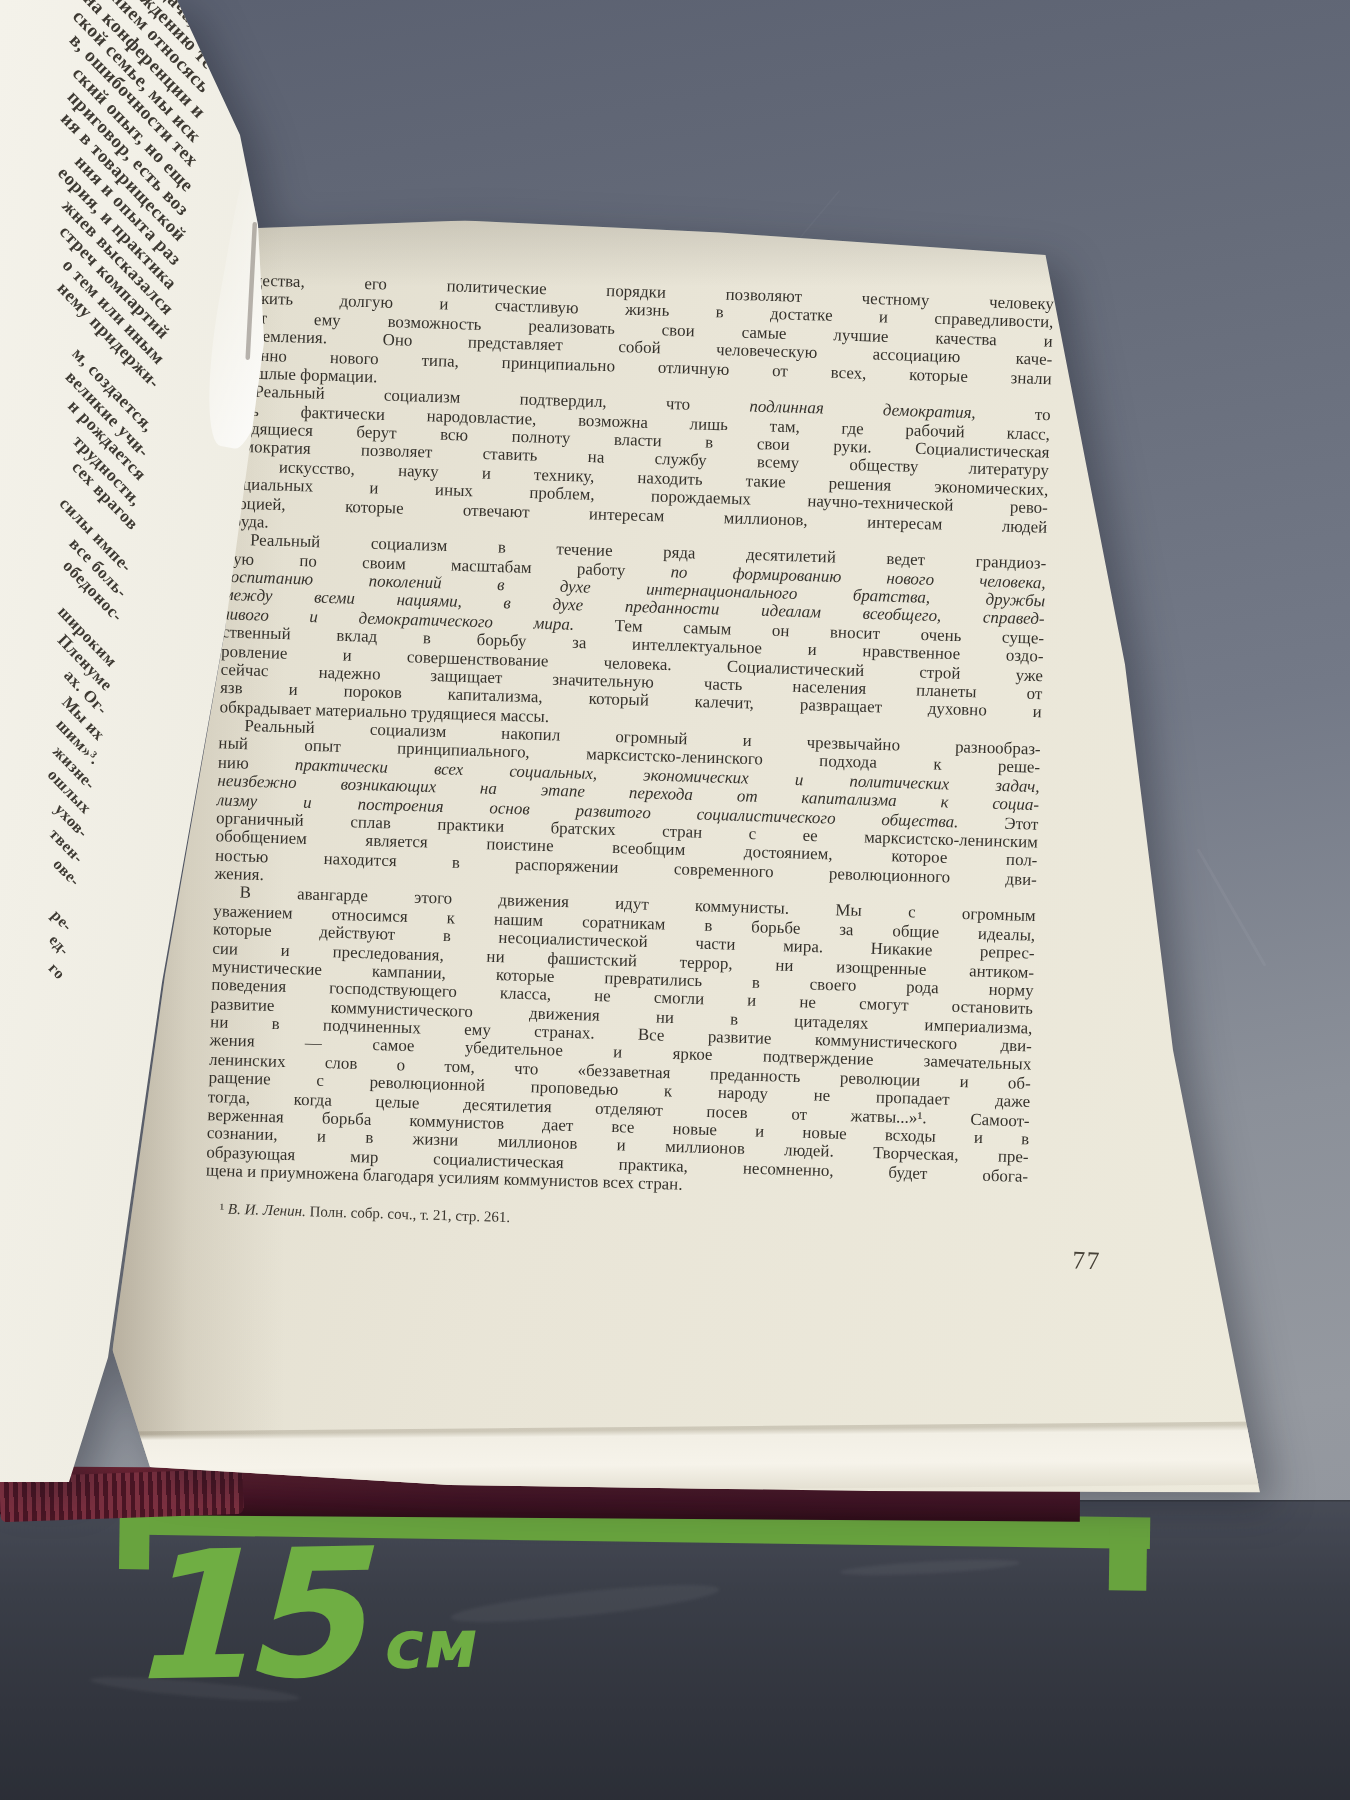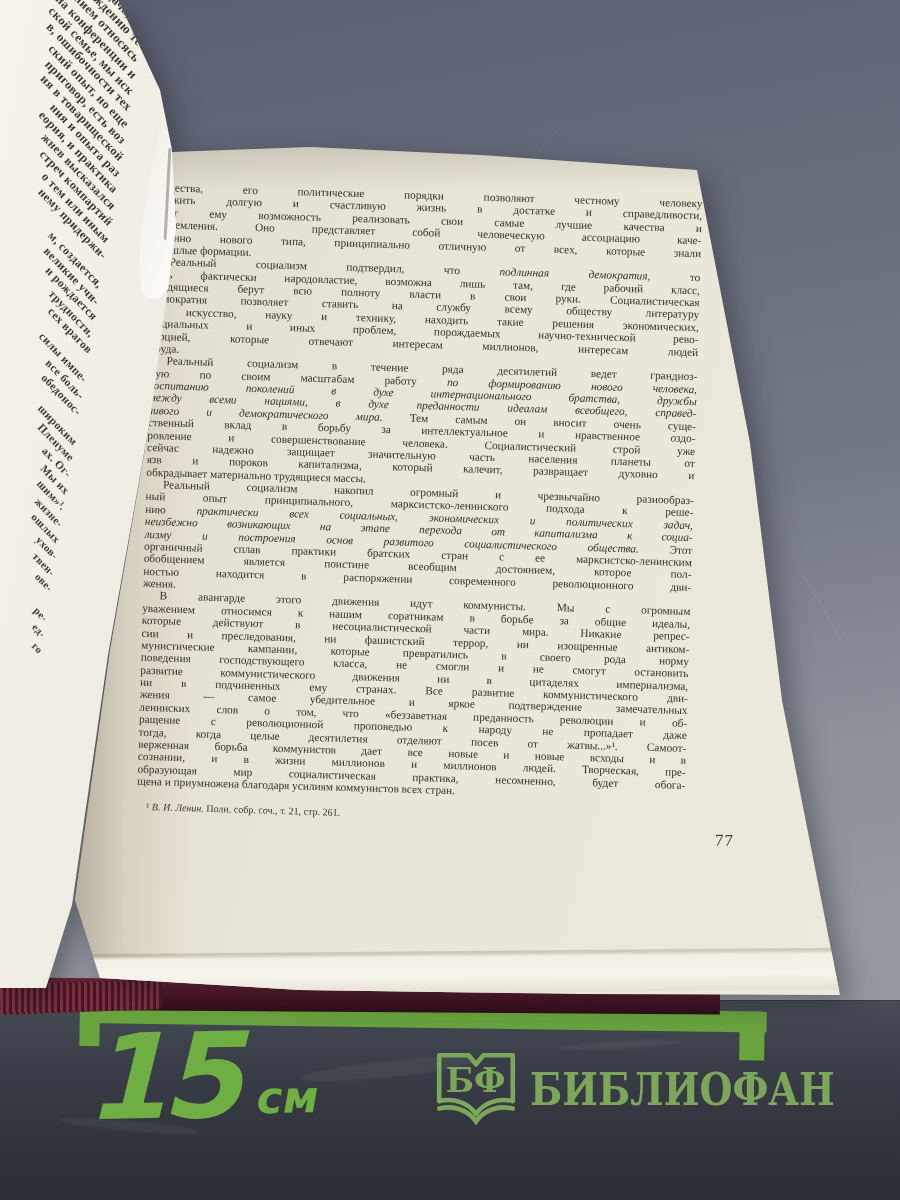--- a/index.html
+++ b/index.html
@@ -83,28 +83,20 @@
   </div>
 
   <div class="ruler-group">
     <div class="ruler-bar"></div>
     <div class="ruler-leg left"></div>
     <div class="ruler-leg right"></div>
   </div>
   <div class="size-label">
     <span class="num">15</span>
     <span class="unit">см</span>
-  </div>
-  <div class="logo">
-    <svg viewBox="0 0 100 104">
-      <path d="M10 12 L42 12 L50 22 L58 12 L90 12 L90 62 C74 58 58 64 50 76 C42 64 26 58 10 62 Z" fill="none" stroke="currentColor" stroke-width="5" stroke-linejoin="round"></path>
-      <path d="M10 70 C26 66 42 72 50 84 C58 72 74 66 90 70" fill="none" stroke="currentColor" stroke-width="5" stroke-linecap="round"></path>
-      <text x="17" y="52" font-family="DejaVu Serif, serif" font-weight="bold" font-size="36" fill="currentColor">БФ</text>
-    </svg>
-    <div class="brand">БИБЛИОФАН</div>
   </div>
 
   <div class="cover-strip"></div>
   <div class="cover-fray"></div>
 
   <div class="page-shadow-wrap">
     <div class="right-page">
       <div class="gutter-shadow"></div>
       <div class="top-shade"></div>
       <div class="bottom-edge-strip"></div>

